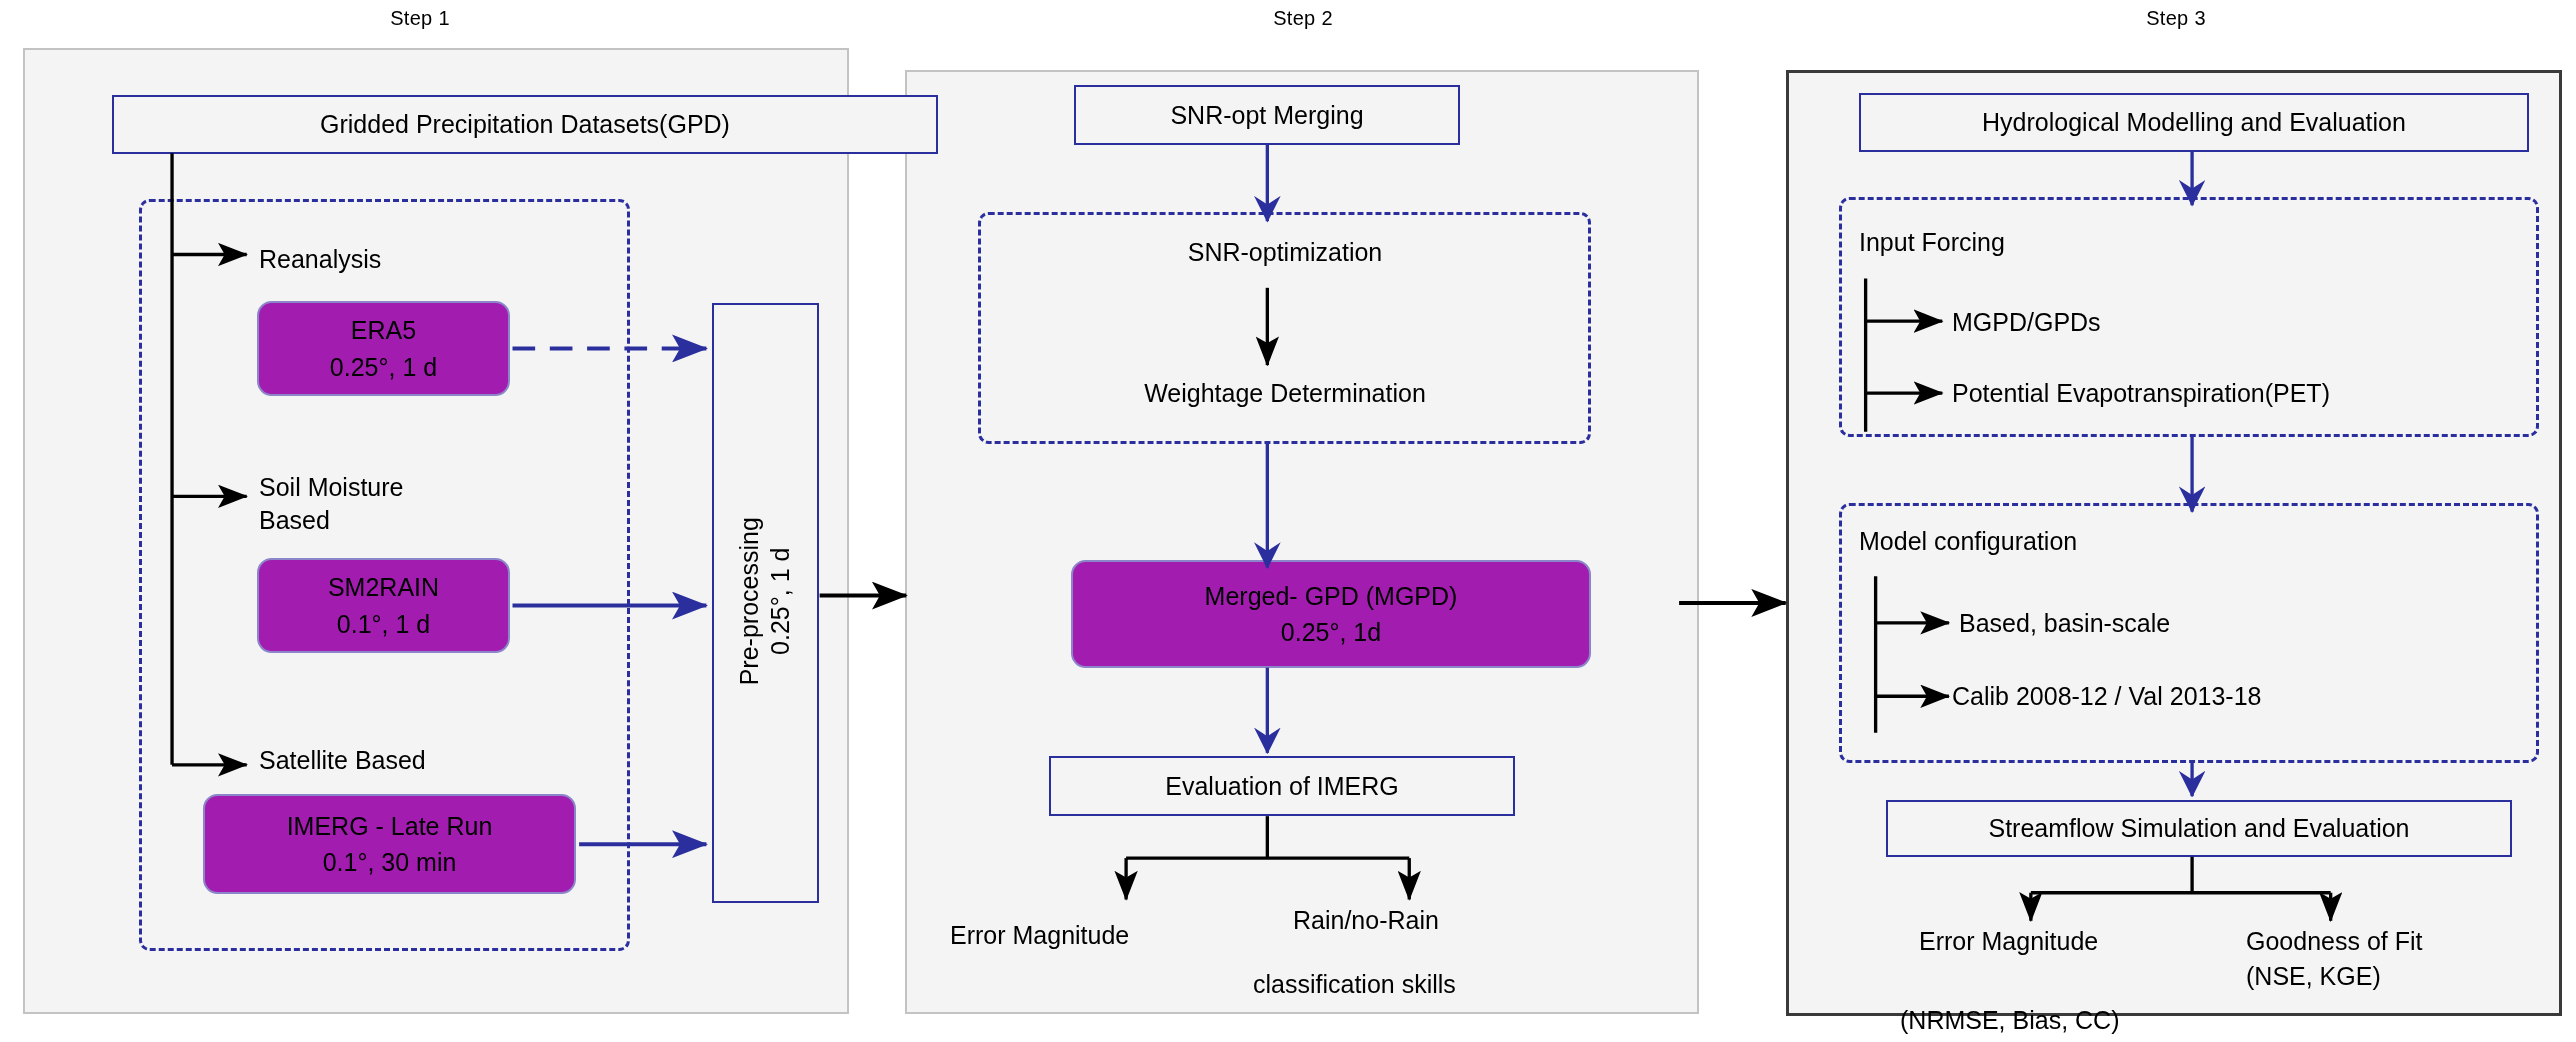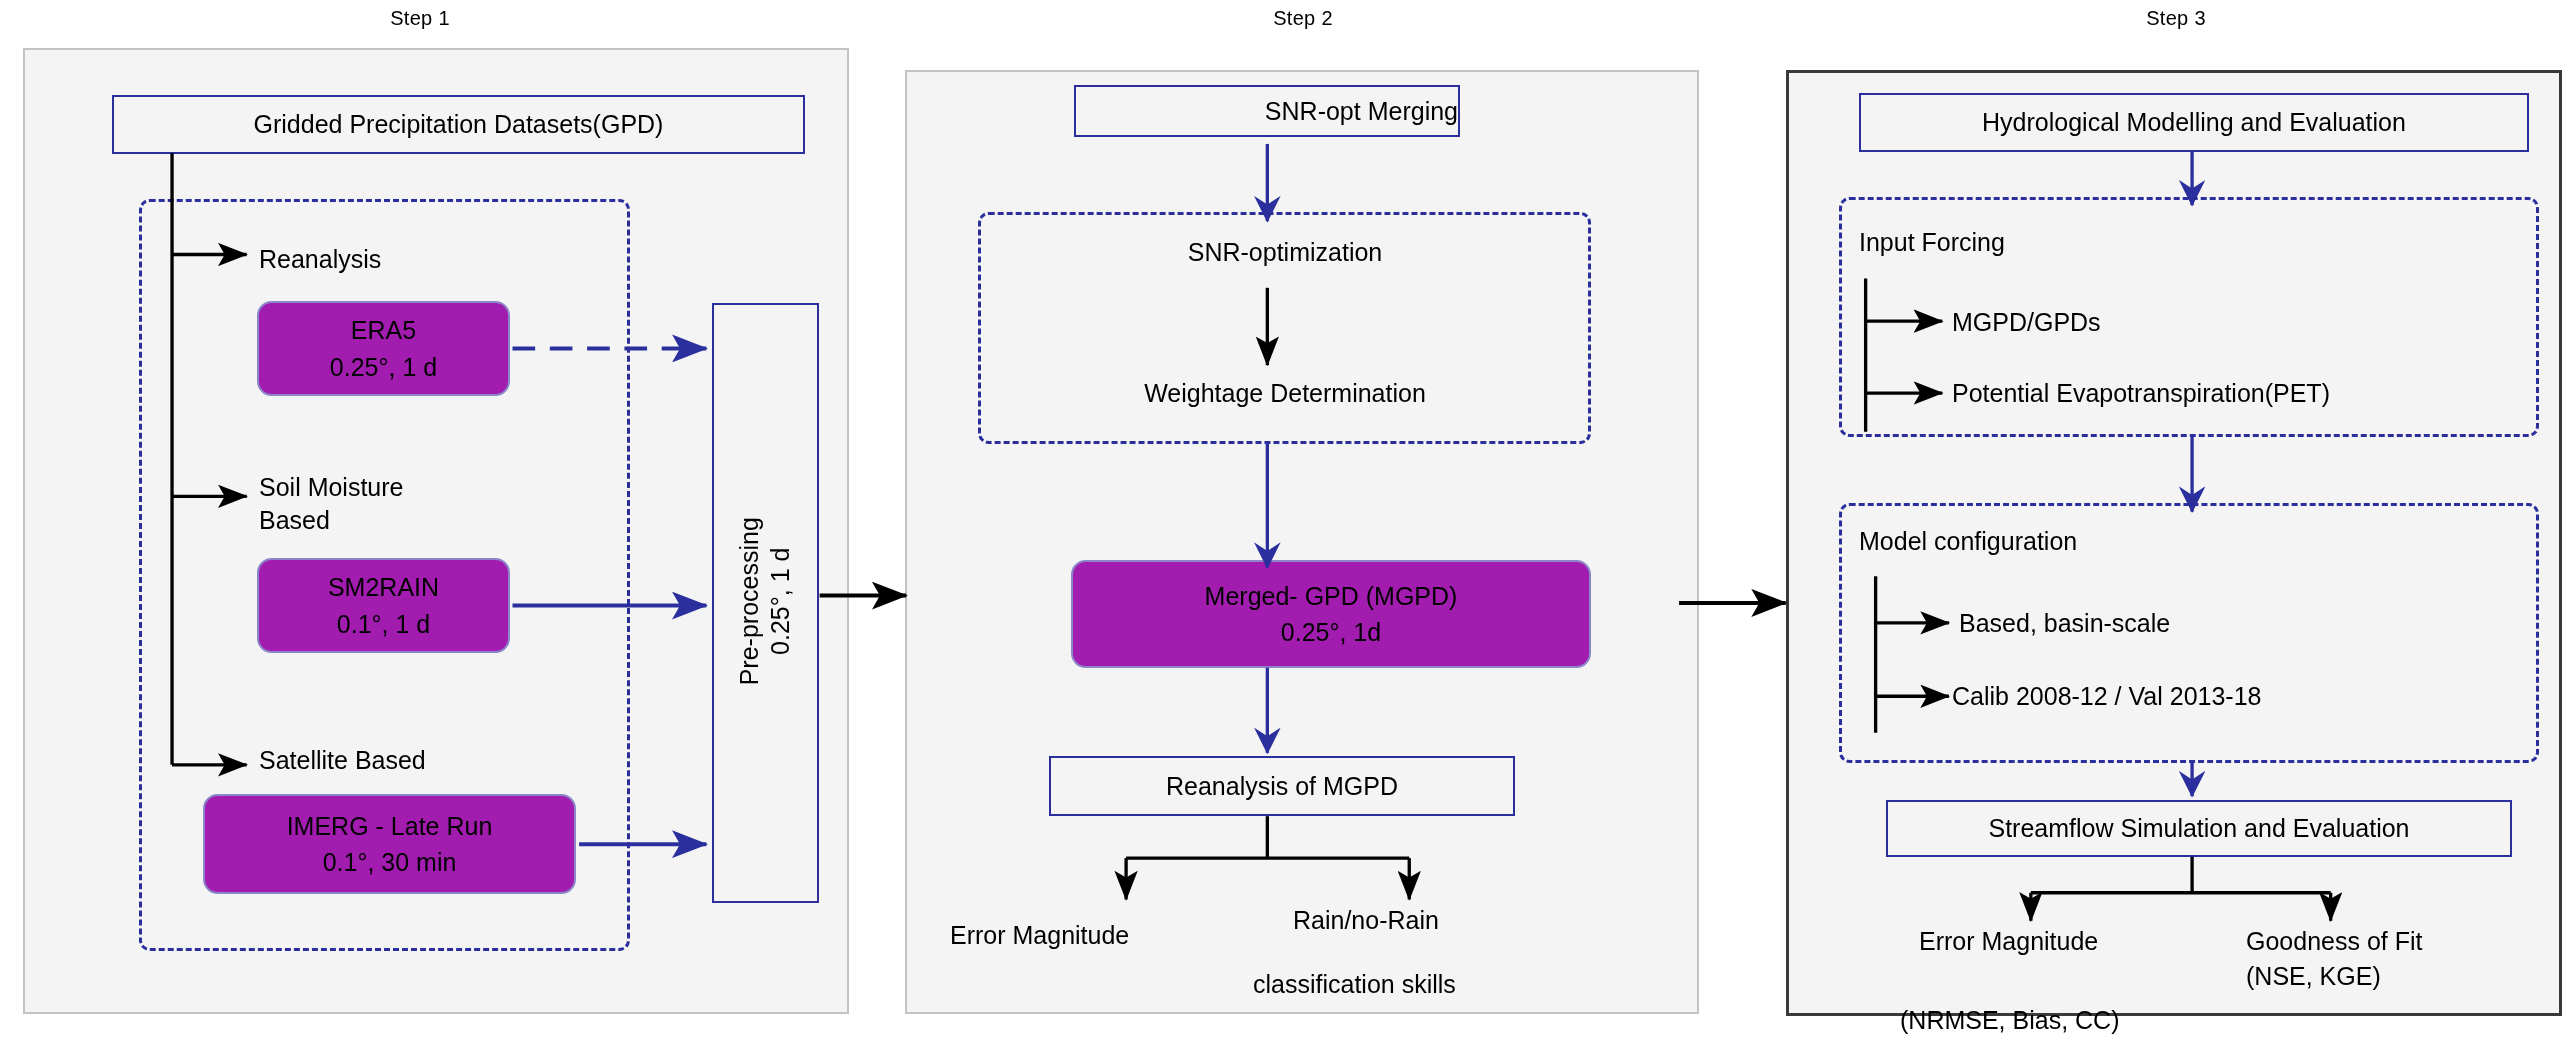--- a/index.html
+++ b/index.html
@@ -71,21 +71,21 @@
   <div class="step-title" style="left:280px;top:6.7px;width:280px;">Step 1</div>
   <div class="step-title" style="left:1163px;top:6.7px;width:280px;">Step 2</div>
   <div class="step-title" style="left:2036px;top:6.7px;width:280px;">Step 3</div>
 
   <div class="panel gray" style="left:23px;top:48px;width:826px;height:966px;"></div>
   <div class="panel gray" style="left:905px;top:70px;width:794px;height:944px;"></div>
   <div class="panel dark" style="left:1786px;top:70px;width:776px;height:946px;"></div>
 
   <div class="dashed-group" style="left:139px;top:199px;width:491px;height:752px;"></div>
 
-  <div class="rect-node" style="left:112px;top:95px;width:693px;height:59px;">
+  <div class="rect-node" style="left:112px;top:95px;width:826px;height:59px;">
     <span>Gridded Precipitation Datasets(GPD)</span>
   </div>
 
   <div class="label" style="left:259px;top:244px;">Reanalysis</div>
 
   <div class="label" style="left:259px;top:472px;">Soil Moisture</div>
   <div class="label" style="left:259px;top:505px;">Based</div>
 
   <div class="label" style="left:259px;top:745px;">Satellite Based</div>
 
@@ -103,36 +103,36 @@
     <span>IMERG - Late Run</span>
     <span>0.1°, 30 min</span>
   </div>
 
   <div class="rect-node" style="left:712px;top:303px;width:107px;height:600px;"></div>
   <div class="vtext" style="left:645px;top:570px;width:240px;">
     <span>Pre-processing</span><br>
     <span>0.25°, 1 d</span>
   </div>
 
-  <div class="rect-node" style="left:1074px;top:85px;width:386px;height:52px;justify-content:flex-end;">
+  <div class="rect-node" style="left:1074px;top:85px;width:386px;height:60px;">
     <span>SNR-opt Merging</span>
   </div>
 
   <div class="dashed-group" style="left:978px;top:212px;width:613px;height:232px;"></div>
 
   <div class="label center" style="left:1045px;top:237px;width:480px;text-align:center;">SNR-optimization</div>
   <div class="label center" style="left:1045px;top:378px;width:480px;">Weightage Determination</div>
 
   <div class="round-node" style="left:1071px;top:560px;width:520px;height:108px;">
     <span>Merged- GPD (MGPD)</span>
     <span>0.25°, 1d</span>
   </div>
 
   <div class="rect-node" style="left:1049px;top:756px;width:466px;height:60px;">
-    <span>Reanalysis of MGPD</span>
+    <span>Evaluation of IMERG</span>
   </div>
 
   <div class="label" style="left:950px;top:920px;">Error Magnitude</div>
 
   <div class="label" style="left:1293px;top:905px;">Rain/no-Rain</div>
   <div class="label" style="left:1253px;top:941px;margin-top:28px;">classification skills</div>
 
   <div class="rect-node" style="left:1859px;top:93px;width:670px;height:59px;">
     <span>Hydrological Modelling and Evaluation</span>
   </div>

